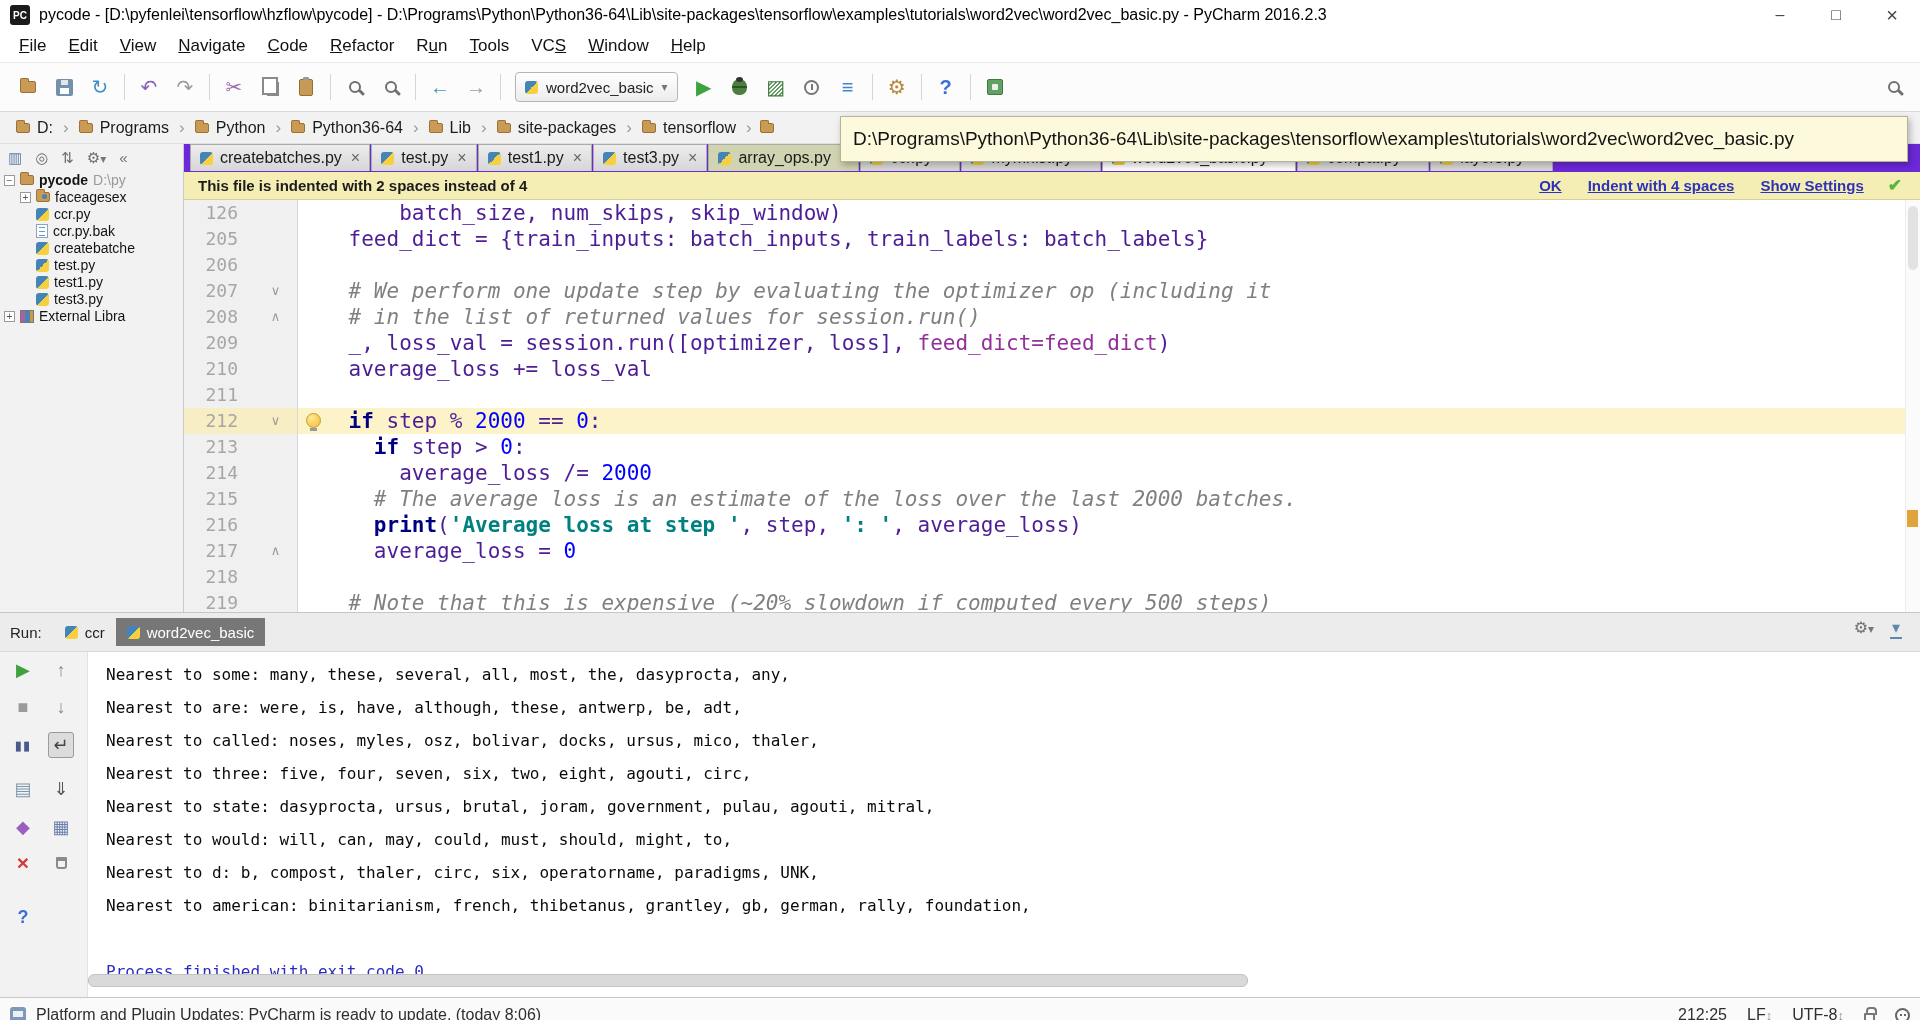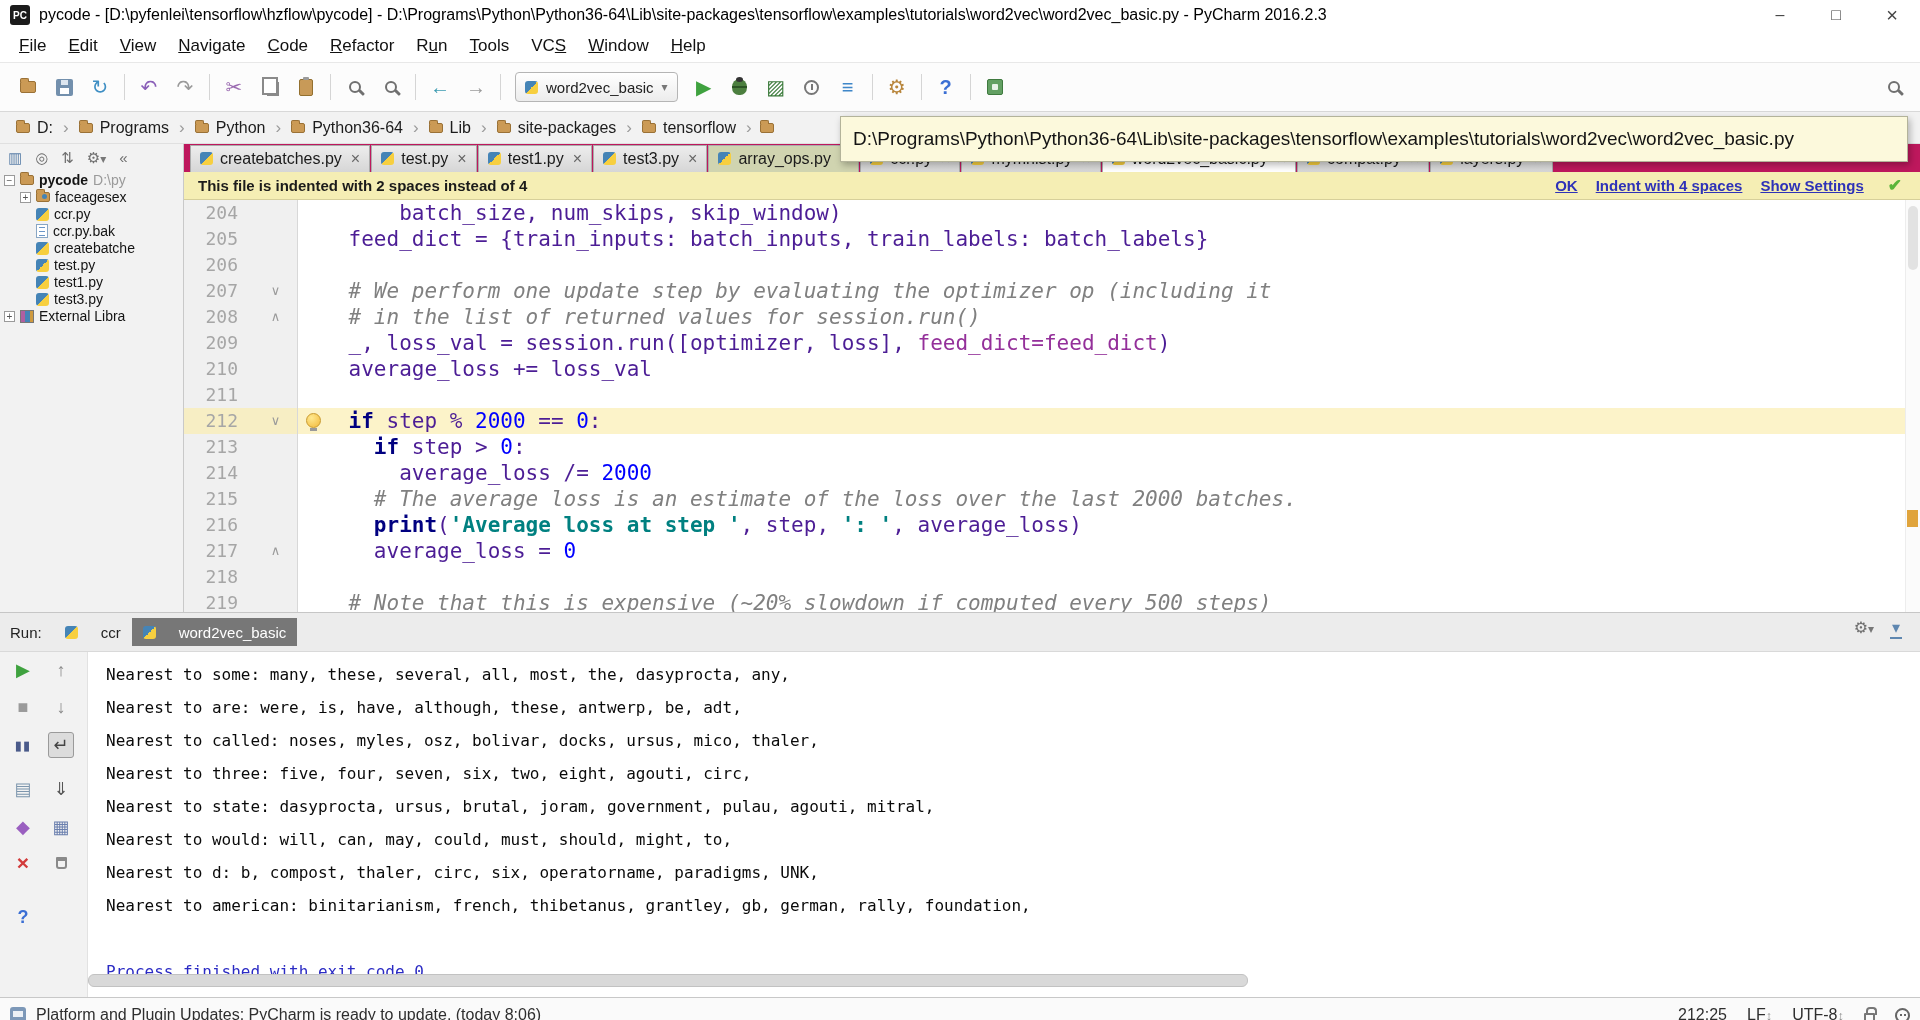--- a/index.html
+++ b/index.html
@@ -35,28 +35,28 @@
 .project{width:184px;background:#f2f2f2;border-right:1px solid #c9c9c9;overflow:hidden}
 .pj-header{height:27px;display:flex;align-items:center;gap:13px;padding-left:8px;color:#6f6f6f;font-size:15px}
 .pj-tree{font-size:14px;color:#141414}
 .trow{height:16px;display:flex;align-items:center;gap:5px;white-space:nowrap;overflow:hidden;margin:1px 0}
 .texp{width:11px;height:11px;border:1px solid #9a9a9a;background:#fff;font-size:10px;line-height:9px;text-align:center;color:#555;flex:0 0 auto}
 .texp-sp{width:11px;flex:0 0 auto}
 .tlabel.b{font-weight:bold}
 .tsuffix{color:#9a9a9a}
 .right-col{flex:1;display:flex;flex-direction:column;min-width:0}
 
-.tabs{height:28px;background:#be185d;display:flex;align-items:center;padding-left:6px;overflow:hidden}
+.tabs{height:28px;background:#6d28d9;display:flex;align-items:flex-start;padding-left:6px;overflow:hidden}
 .etab{display:flex;align-items:center;gap:7px;height:27px;padding:0 9px;font-size:16px;background:linear-gradient(#ededed,#d6d6d6);border:1px solid #ababab;border-bottom:none;margin-right:1px;color:#1a1a1a;white-space:nowrap}
 .etab.active{background:#ffffff}
 .etab.olive{background:#d0d4b0}
 .etab-close{color:#666;font-size:16px;margin-left:2px}
 
 .notif{height:28px;background:#f5eeb4;border-bottom:1px solid #d6cf9a;display:flex;align-items:center;padding:0 14px;font-size:15px;font-weight:bold;color:#1b1b1b}
-.notif-actions{margin-left:auto;display:flex;gap:18px}
+.notif-actions{margin-left:auto;display:flex;gap:26px}
 .notif-link{color:#2e32b8;text-decoration:underline;white-space:nowrap}
 .notif-check{color:#5bb53a;font-size:17px;margin-left:24px;margin-right:4px}
 
 .editor{flex:1;background:#fff;overflow:hidden;position:relative}
 .crow{height:26px;display:flex;align-items:stretch}
 .crow.hl{background:#fcf3c9}
 .gnum{width:70px;text-align:right;padding-right:16px;font:18px/26px "DejaVu Sans Mono",monospace;color:#a6a6a6;background:#f0f0f0;flex:0 0 auto}
 .crow.hl .gnum{background:#f7eec4}
 .gfold{width:44px;border-right:1px solid #d8d8d8;background:#f0f0f0;text-align:center;font-size:13px;line-height:26px;color:#9a9a9a;flex:0 0 auto}
 .crow.hl .gfold{background:#f7eec4}
@@ -64,21 +64,21 @@
 .tk-p{color:#4c1d95}.tk-k{color:#000080;font-weight:bold}.tk-n{color:#0000ff}
 .tk-s{color:#008080;font-weight:bold}.tk-c{color:#808080;font-style:italic}.tk-a{color:#94309a}
 .ibulb{position:absolute;left:8px;top:5px;width:15px;height:15px;background:radial-gradient(circle at 35% 30%,#ffe98f,#f2b93c);border:1px solid #c99a2e;border-radius:50%}
 .ibulb::after{content:"";position:absolute;left:3px;bottom:-4px;width:7px;height:3px;background:#9a9a9a}
 .ed-scroll{position:absolute;right:0;top:0;width:15px;height:100%;background:#fbfbfb;border-left:1px solid #ededed}
 .ed-thumb{position:absolute;right:2px;top:6px;width:10px;height:64px;background:#e2e2e2;border-radius:5px}
 .ed-mark{position:absolute;right:2px;top:310px;width:11px;height:17px;background:#e0a43c}
 
 .run-header{height:40px;background:#ececec;border-top:1px solid #c6c6c6;border-bottom:1px solid #d9d9d9;display:flex;align-items:center;position:relative;font-size:15px;color:#222}
 .run-label{padding:0 12px 0 10px}
-.run-tab{display:flex;align-items:center;gap:23px;padding:0 11px;height:28px;white-space:nowrap}
+.run-tab{display:flex;align-items:center;gap:7px;padding:0 11px;height:28px;white-space:nowrap}
 .run-tab.active{background:#777;color:#fff}
 .rh-icons{position:absolute;right:18px;top:0;height:28px;display:flex;align-items:center;gap:16px;color:#6f6f6f;font-size:16px}
 .ihide{display:inline-block;position:relative;width:12px;text-align:center;color:#5f87b0}
 .ihide::after{content:"";position:absolute;left:0;right:0;bottom:-2px;height:2px;background:#5f87b0}
 .run-body{height:345px;position:relative;background:#fff}
 .run-gutter{position:absolute;left:0;top:0;width:88px;height:100%;background:#f2f2f2;border-right:1px solid #e2e2e2}
 .cg{position:absolute;width:26px;height:26px;display:flex;align-items:center;justify-content:center;font-size:18px}
 .cg.sel{background:#dcdcdc;border:1px solid #9a9a9a;border-radius:3px}
 .console{margin-left:88px;padding:6px 0 0 18px}
 .cline{height:33px;font:16px/33px "DejaVu Sans Mono",monospace;white-space:pre;color:#0a0a0a}
@@ -364,21 +364,21 @@
       <span class="notif-actions">
           <span class="notif-link">OK</span>
           <span class="notif-link">Indent with 4 spaces</span>
           <span class="notif-link">Show Settings</span>
         </span>
       <span class="notif-check">✔</span>
     </div>
     <div class="editor">
       <div>
           <div class="crow">
-            <span class="gnum">204</span>
+            <span class="gnum">126</span>
             <span class="gfold"></span>
             <span class="cbody"><span class="tk-p">        batch_size, num_skips, skip_window)</span></span>
           </div>
           <div class="crow">
             <span class="gnum">205</span>
             <span class="gfold"></span>
             <span class="cbody"><span class="tk-p">    feed_dict = {train_inputs: batch_inputs, train_labels: batch_labels}</span></span>
           </div>
           <div class="crow">
             <span class="gnum">206</span>

